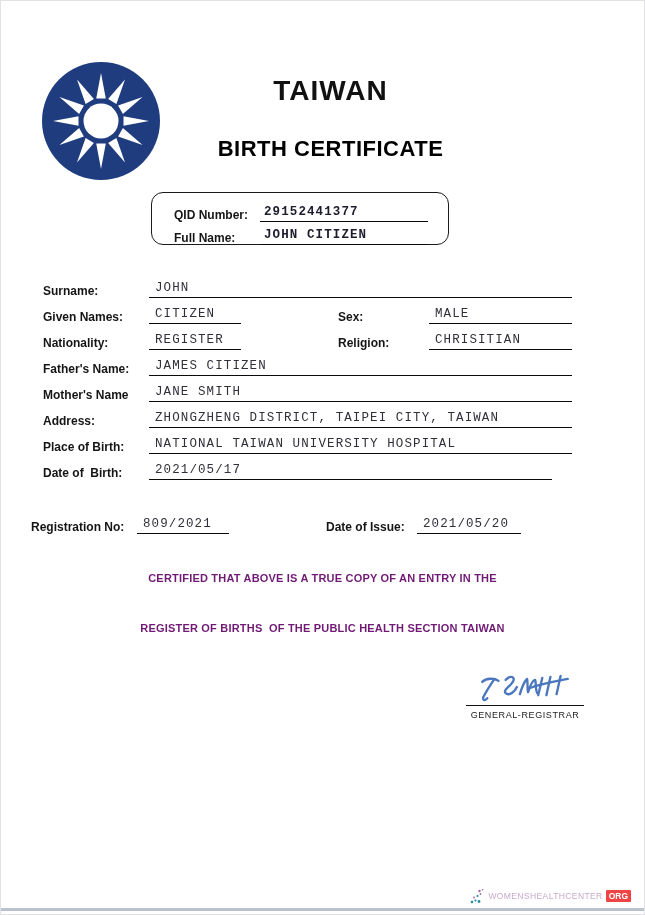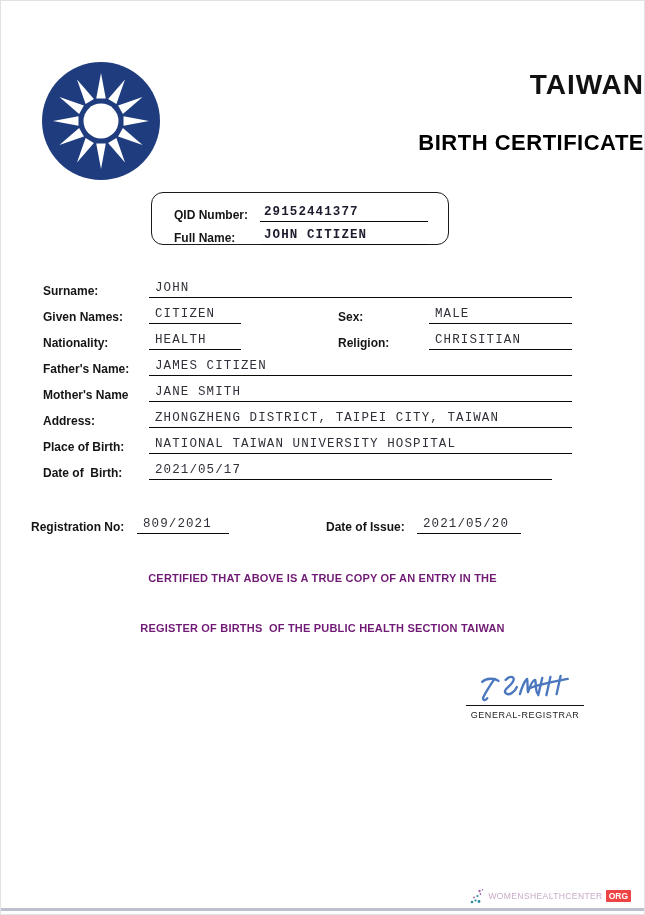--- a/index.html
+++ b/index.html
@@ -4,21 +4,21 @@
 <style>
   html,body{margin:0;padding:0;background:#fff;}
   .page{
     position:relative;width:645px;height:915px;background:#fff;overflow:hidden;
     border:1px solid #e2e2e6;box-sizing:border-box;
     font-family:"Liberation Sans",sans-serif;color:#151515;
   }
   
   .emblem{position:absolute;left:40px;top:60px;width:120px;height:120px;}
   
-  .titles{position:absolute;left:0;top:68px;width:100%;text-align:right;padding-left:16px;box-sizing:border-box;}
+  .titles{position:absolute;left:0;top:74px;width:100%;text-align:center;padding-left:16px;box-sizing:border-box;}
   .title{font-size:28px;font-weight:bold;letter-spacing:1px;color:#111;}
   .subtitle{font-size:22px;font-weight:bold;letter-spacing:0.5px;margin-top:29px;color:#000000;}
   
   .idbox{
     position:absolute;left:150px;top:191px;width:298px;height:53px;box-sizing:border-box;
     border:1.6px solid #1a1a1a;border-radius:12px;padding:7px 20px 0 22px;
   }
   .idrow{display:flex;align-items:flex-end;height:22px;margin-bottom:1px;}
   .id-lbl{width:86px;font-size:12px;font-weight:bold;white-space:pre;}
   .id-val{
@@ -107,21 +107,21 @@
     </div>
     <div class="frow">
       <span class="f-lbl">Given Names:</span>
       <span class="f-val short">CITIZEN</span>
       <span class="spacer"></span>
       <span class="f-lbl r">Sex:</span>
       <span class="f-val fill">MALE</span>
     </div>
     <div class="frow">
       <span class="f-lbl">Nationality:</span>
-      <span class="f-val short">HEALTH</span>
+      <span class="f-val short">REGISTER</span>
       <span class="spacer"></span>
       <span class="f-lbl r">Religion:</span>
       <span class="f-val fill">CHRISITIAN</span>
     </div>
     <div class="frow">
       <span class="f-lbl">Father's Name:</span>
       <span class="f-val fill">JAMES CITIZEN</span>
     </div>
     <div class="frow">
       <span class="f-lbl">Mother's Name</span>

